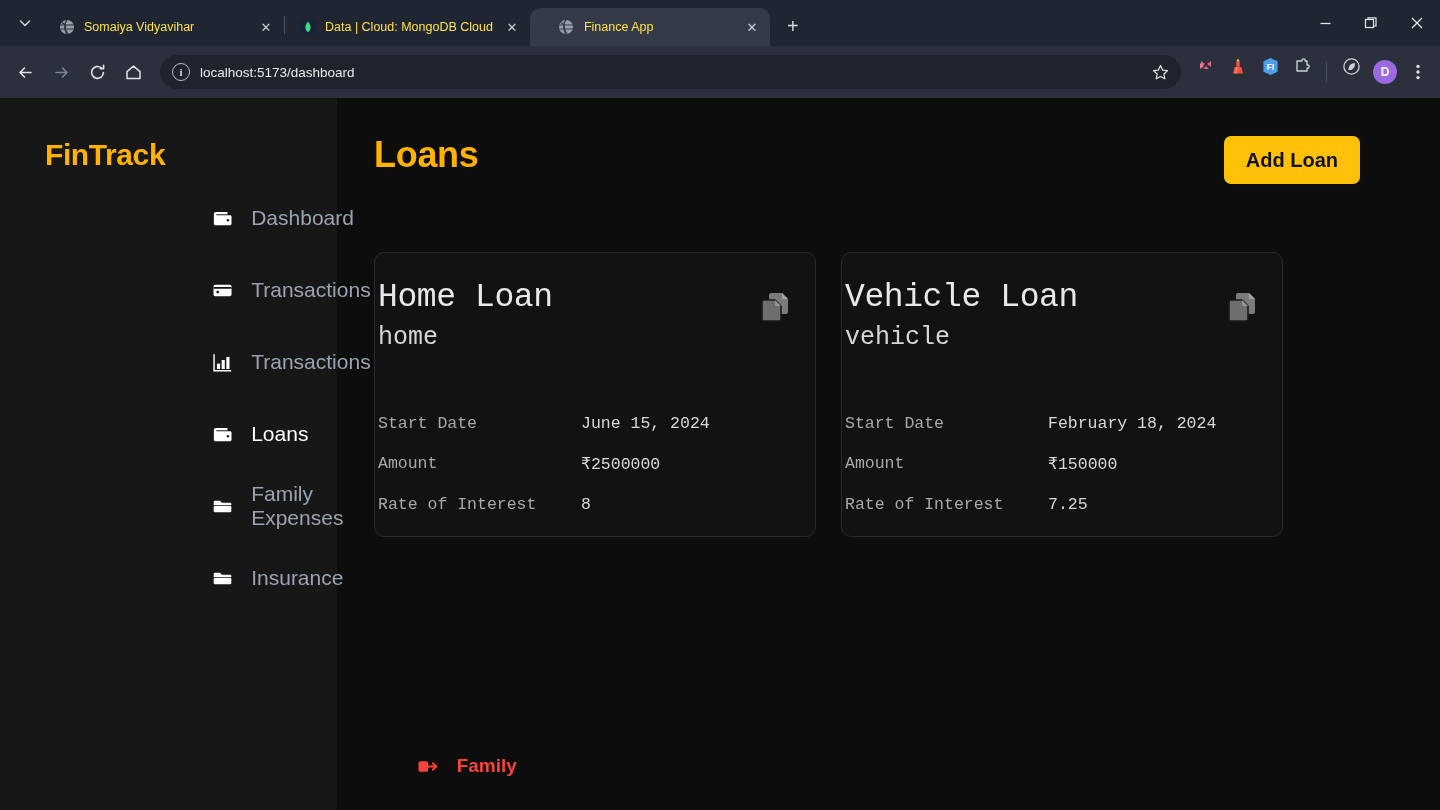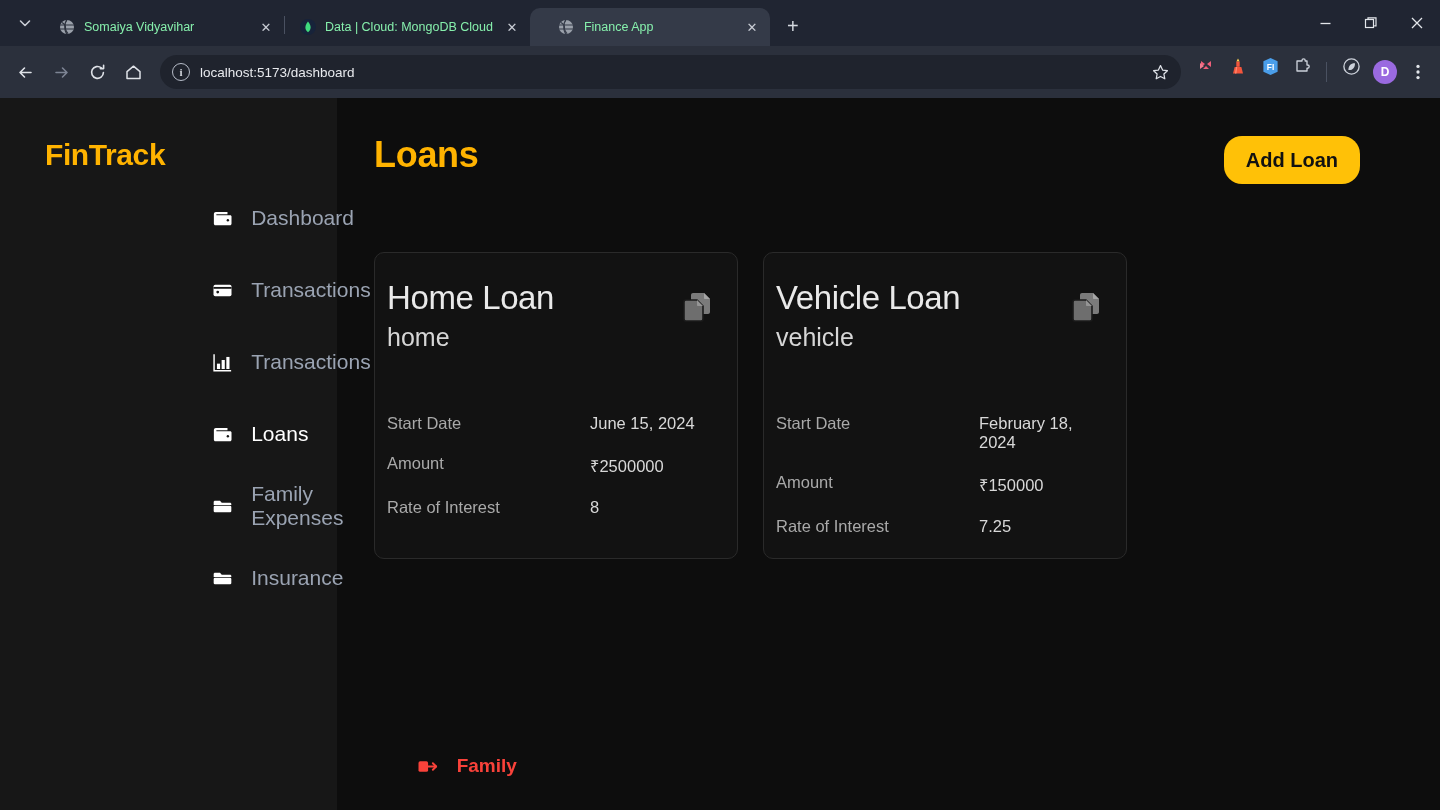--- a/index.html
+++ b/index.html
@@ -21,21 +21,21 @@
     display:flex; align-items:center; justify-content:center; color:#c8ccd4;
   }
   .tab {
     height:38px; display:flex; align-items:center; gap:9px;
     padding:0 8px 0 14px; border-radius:10px 10px 0 0;
     min-width:240px; max-width:272px; position:relative;
   }
   .tab.active { background:#343a48;padding-left:28px; }
   .tab .favicon { width:17px; height:17px; flex:0 0 17px; display:flex; align-items:center; justify-content:center; }
   .tab .tab-title {
-    flex:1; font-size:12.5px; color:#86efac; white-space:nowrap;
+    flex:1; font-size:12.5px; color:#fde047; white-space:nowrap;
     overflow:hidden; text-overflow:ellipsis;
   }
   .tab .tab-close {
     width:20px; height:20px; border-radius:50%; flex:0 0 20px;
     display:flex; align-items:center; justify-content:center;
     color:#c8ccd4; font-size:13px; line-height:1;
   }
   .tab-sep { width:1px; height:18px; background:#4a5161; margin:0 0 12px 0; flex:0 0 1px; }
   .newtab {
     width:28px; height:28px; margin:0 0 6px 9px; border-radius:50%;
@@ -104,28 +104,28 @@
     display:flex; align-items:center; gap:17px; padding:0 0 0 45px;
   }
   .logout .ico { width:24px; height:24px; flex:0 0 24px; display:flex; align-items:center; justify-content:center; }
   .logout .lbl { font-size:19px; color:#F9423A; font-weight:bold; }
 
   .main { flex:1; padding:38px 80px 0 37px; min-width:0; }
   .main-head { display:flex; align-items:flex-start; justify-content:space-between; }
   .page-title { color:#FFB300; font-size:36px; font-weight:bold; letter-spacing:-0.3px; line-height:1.05; }
   .add-btn {
     background:#FFC107; color:#111; font-size:20px; font-weight:bold;
-    border:none; border-radius:18px; padding:14px 22px; line-height:1;
+    border:none; border-radius:7px; padding:14px 22px; line-height:1;
     cursor:pointer;
   }
 
   .cards { display:flex; gap:25px; margin-top:68px; }
   .card {
-    width:364px; background:#121212; border:1px solid #2a2a2a; border-radius:10px;
-    padding:26px 22px 22px 12px; position:relative;
+    width:442px; background:#121212; border:1px solid #2a2a2a; border-radius:10px;
+    padding:26px 22px 22px 3px; position:relative;font-family:Liberation Mono, monospace;
   }
   .card-head { display:flex; align-items:flex-start; justify-content:space-between; }
   .card-title { font-size:33px; color:#e9e9e9; font-weight:normal; line-height:1.15; letter-spacing:-0.4px; }
   .card-sub { font-size:25px; color:#d6d6d6; margin-top:6px; }
   .card-ico { width:36px; height:36px; margin-top:10px; flex:0 0 36px; }
   .card-rows { margin-top:62px; display:flex; flex-direction:column; gap:21px; }
   .card-row { display:flex; font-size:16.5px; }
   .card-row .k { width:203px; color:#a9a9a9; flex:0 0 203px; }
   .card-row .v { color:#d8d8d8; }
 </style>

